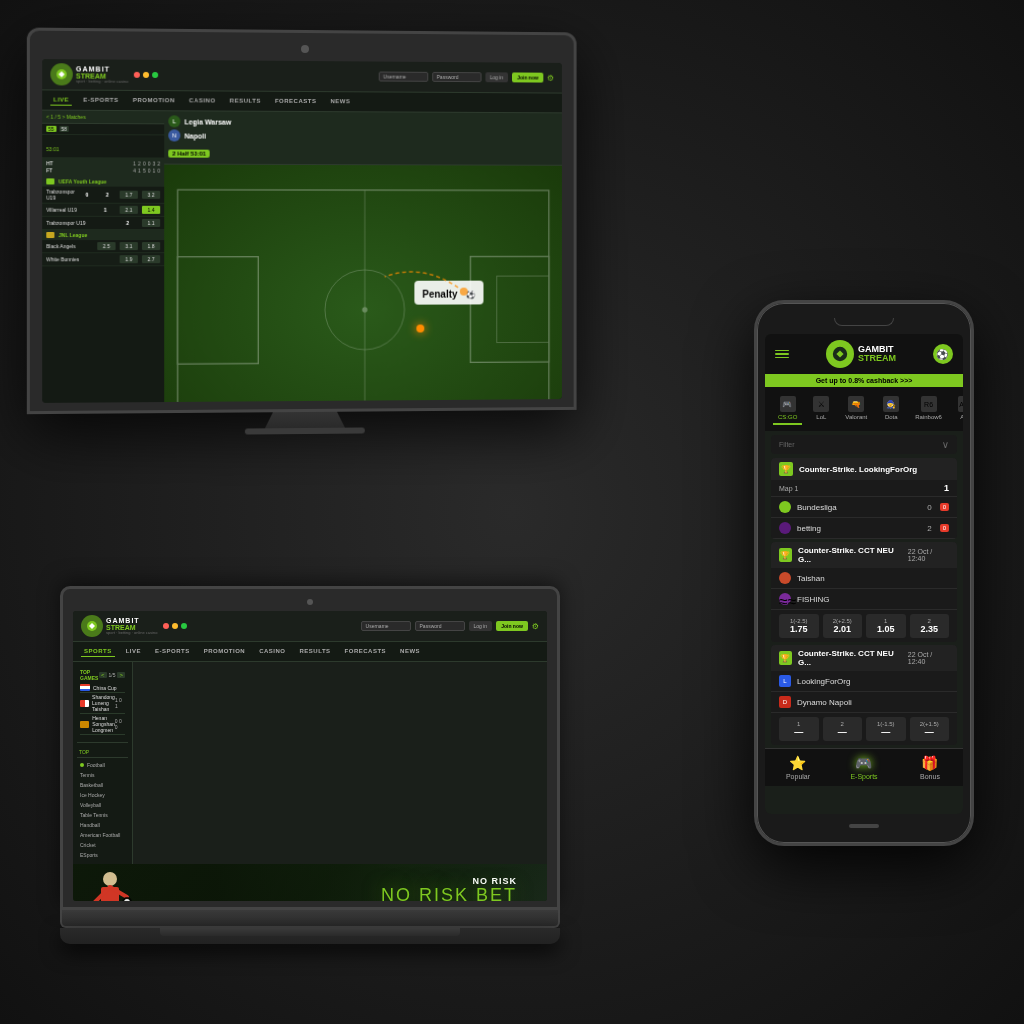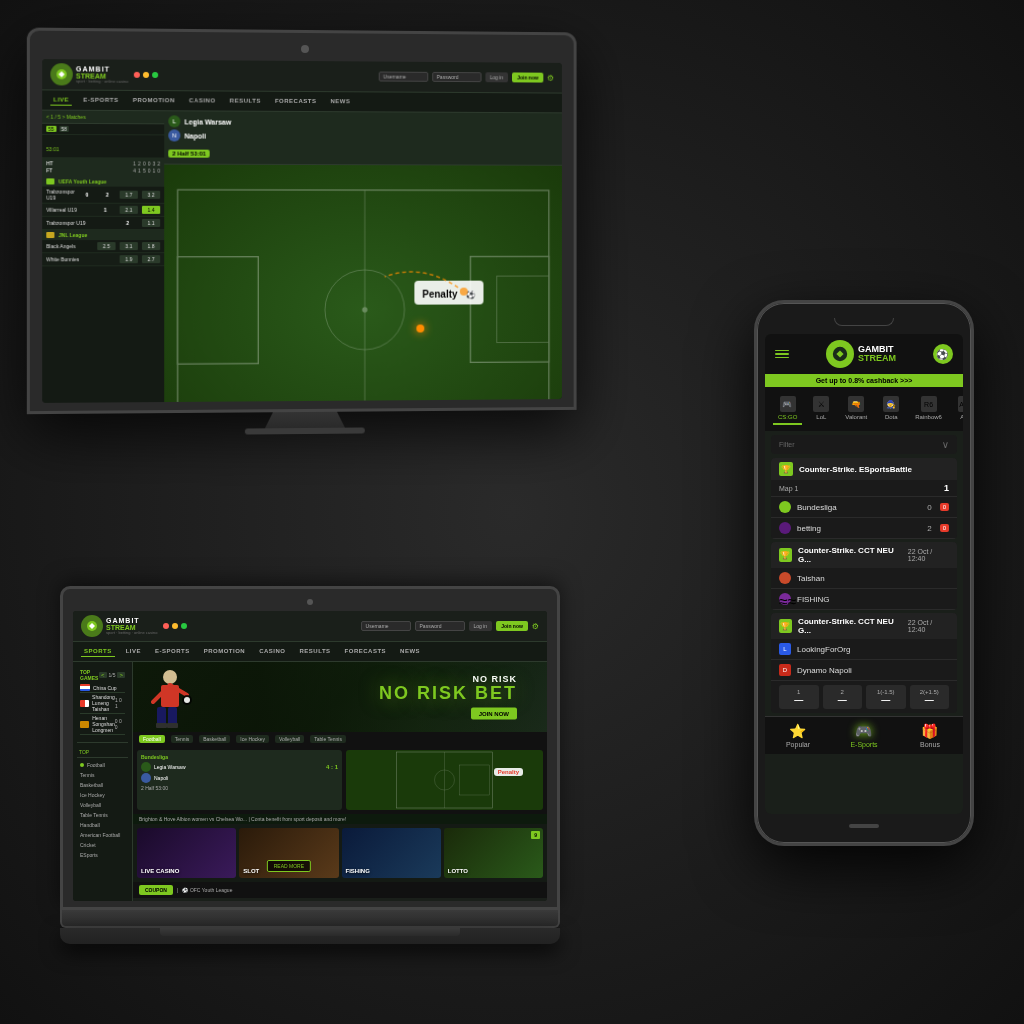--- a/index.html
+++ b/index.html
@@ -1120,21 +1120,21 @@
           <div class="nav-item active">SPORTS</div>
           <div class="nav-item">LIVE</div>
           <div class="nav-item">E-SPORTS</div>
           <div class="nav-item">PROMOTION</div>
           <div class="nav-item">CASINO</div>
           <div class="nav-item">RESULTS</div>
           <div class="nav-item">FORECASTS</div>
           <div class="nav-item">NEWS</div>
         </div>
 
-        <div class="content-area" style="height: calc(100% - 45px);">
+        <div class="content-area" style="height: calc(100% - 45px); flex-direction: column;">
           <div class="sidebar">
             <div class="top-games-widget">
               <div class="tg-header">
                 <span class="tg-title">TOP GAMES</span>
                 <div class="tg-nav">
                   <div class="tg-nav-btn">&lt;</div>
                   <span style="color:#aaa; font-size:5px;">1/5</span>
                   <div class="tg-nav-btn">&gt;</div>
                 </div>
               </div>
@@ -1203,21 +1203,21 @@
                 <rect x="13" y="56" width="11" height="5" rx="1" fill="#333"></rect>
                 <rect x="24" y="56" width="11" height="5" rx="1" fill="#333"></rect>
                 <line x1="27" y1="18" x2="10" y2="35" stroke="#e63a2a" stroke-width="4" stroke-linecap="round"></line>
                 <line x1="27" y1="18" x2="44" y2="28" stroke="#e63a2a" stroke-width="4" stroke-linecap="round"></line>
                 <circle cx="44" cy="33" r="5" fill="#000" opacity="0.8"></circle>
                 <circle cx="44" cy="33" r="3" fill="#fff"></circle>
               </svg>
 
               <div class="hero-text">
                 <div style="color:#fff; font-size:9px; font-weight:900; text-transform:uppercase; line-height:1; letter-spacing:1px;">NO RISK</div>
-                <div style="color:#7ec820; font-size:18px; font-weight:700; text-transform:uppercase; line-height:1; letter-spacing:2px; text-shadow:0 0 20px rgba(126,200,32,0.5);">NO RISK BET</div>
+                <div style="color:#7ec820; font-size:18px; font-weight:400; text-transform:uppercase; line-height:1; letter-spacing:2px; text-shadow:0 0 20px rgba(126,200,32,0.5);">NO RISK BET</div>
                 <div class="join-btn">Join now</div>
               </div>
             </div>
 
             <div class="quick-links-bar">
               <div class="quick-link active">Football</div>
               <div class="quick-link">Tennis</div>
               <div class="quick-link">Basketball</div>
               <div class="quick-link">Ice Hockey</div>
               <div class="quick-link">Volleyball</div>
@@ -1349,21 +1349,21 @@
         </div>
 
         <div class="filter-bar">
           <span class="filter-text">Filter</span>
           <span class="filter-chevron">∨</span>
         </div>
 
         <div class="cs-match-section">
           <div class="cs-section-header">
             <div class="cs-section-icon">🏆</div>
-            <span class="cs-section-title">Counter-Strike. ESportsBattle</span>
+            <span class="cs-section-title">Counter-Strike. LookingForOrg</span>
           </div>
           <div class="cs-map-row">
             <span class="cs-map-label">Map 1</span>
             <span class="cs-map-score">1</span>
           </div>
           <div class="cs-team-row">
             <div class="cs-team-icon" style="background:#7ec820;"></div>
             <span class="cs-team-name">Bundesliga</span>
             <span class="cs-team-score">0</span>
             <div class="cs-live-badge">0</div>
@@ -1383,20 +1383,38 @@
             <span style="color:#aaa; font-size:7px; margin-left:auto;">22 Oct / 12:40</span>
           </div>
           <div class="cs-team-row">
             <div class="cs-team-icon" style="background:#c84a2a;"></div>
             <span class="cs-team-name">Taishan</span>
           </div>
           <div class="cs-team-row">
             <div class="cs-team-icon" style="background:#7a2a9a;">≈≈</div>
             <span class="cs-team-name">FISHING</span>
           </div>
+          <div class="cs-odds-row">
+            <div class="cs-odds-btn">
+              <div class="cs-odds-label">1(-2.5)</div>
+              <div class="cs-odds-value">1.75</div>
+            </div>
+            <div class="cs-odds-btn">
+              <div class="cs-odds-label">2(+2.5)</div>
+              <div class="cs-odds-value">2.01</div>
+            </div>
+            <div class="cs-odds-btn">
+              <div class="cs-odds-label">1</div>
+              <div class="cs-odds-value">1.05</div>
+            </div>
+            <div class="cs-odds-btn">
+              <div class="cs-odds-label">2</div>
+              <div class="cs-odds-value">2.35</div>
+            </div>
+          </div>
         </div>
 
         <div class="cs-match-section">
           <div class="cs-section-header">
             <div class="cs-section-icon">🏆</div>
             <span class="cs-section-title">Counter-Strike. CCT NEU G...</span>
             <span style="color:#aaa; font-size:7px; margin-left:auto;">22 Oct / 12:40</span>
           </div>
           <div class="cs-team-row">
             <div style="width:12px;height:12px;border-radius:2px;background:#2a5ae6;margin-right:6px;display:flex;align-items:center;justify-content:center;font-size:6px;color:#fff;">L</div>

